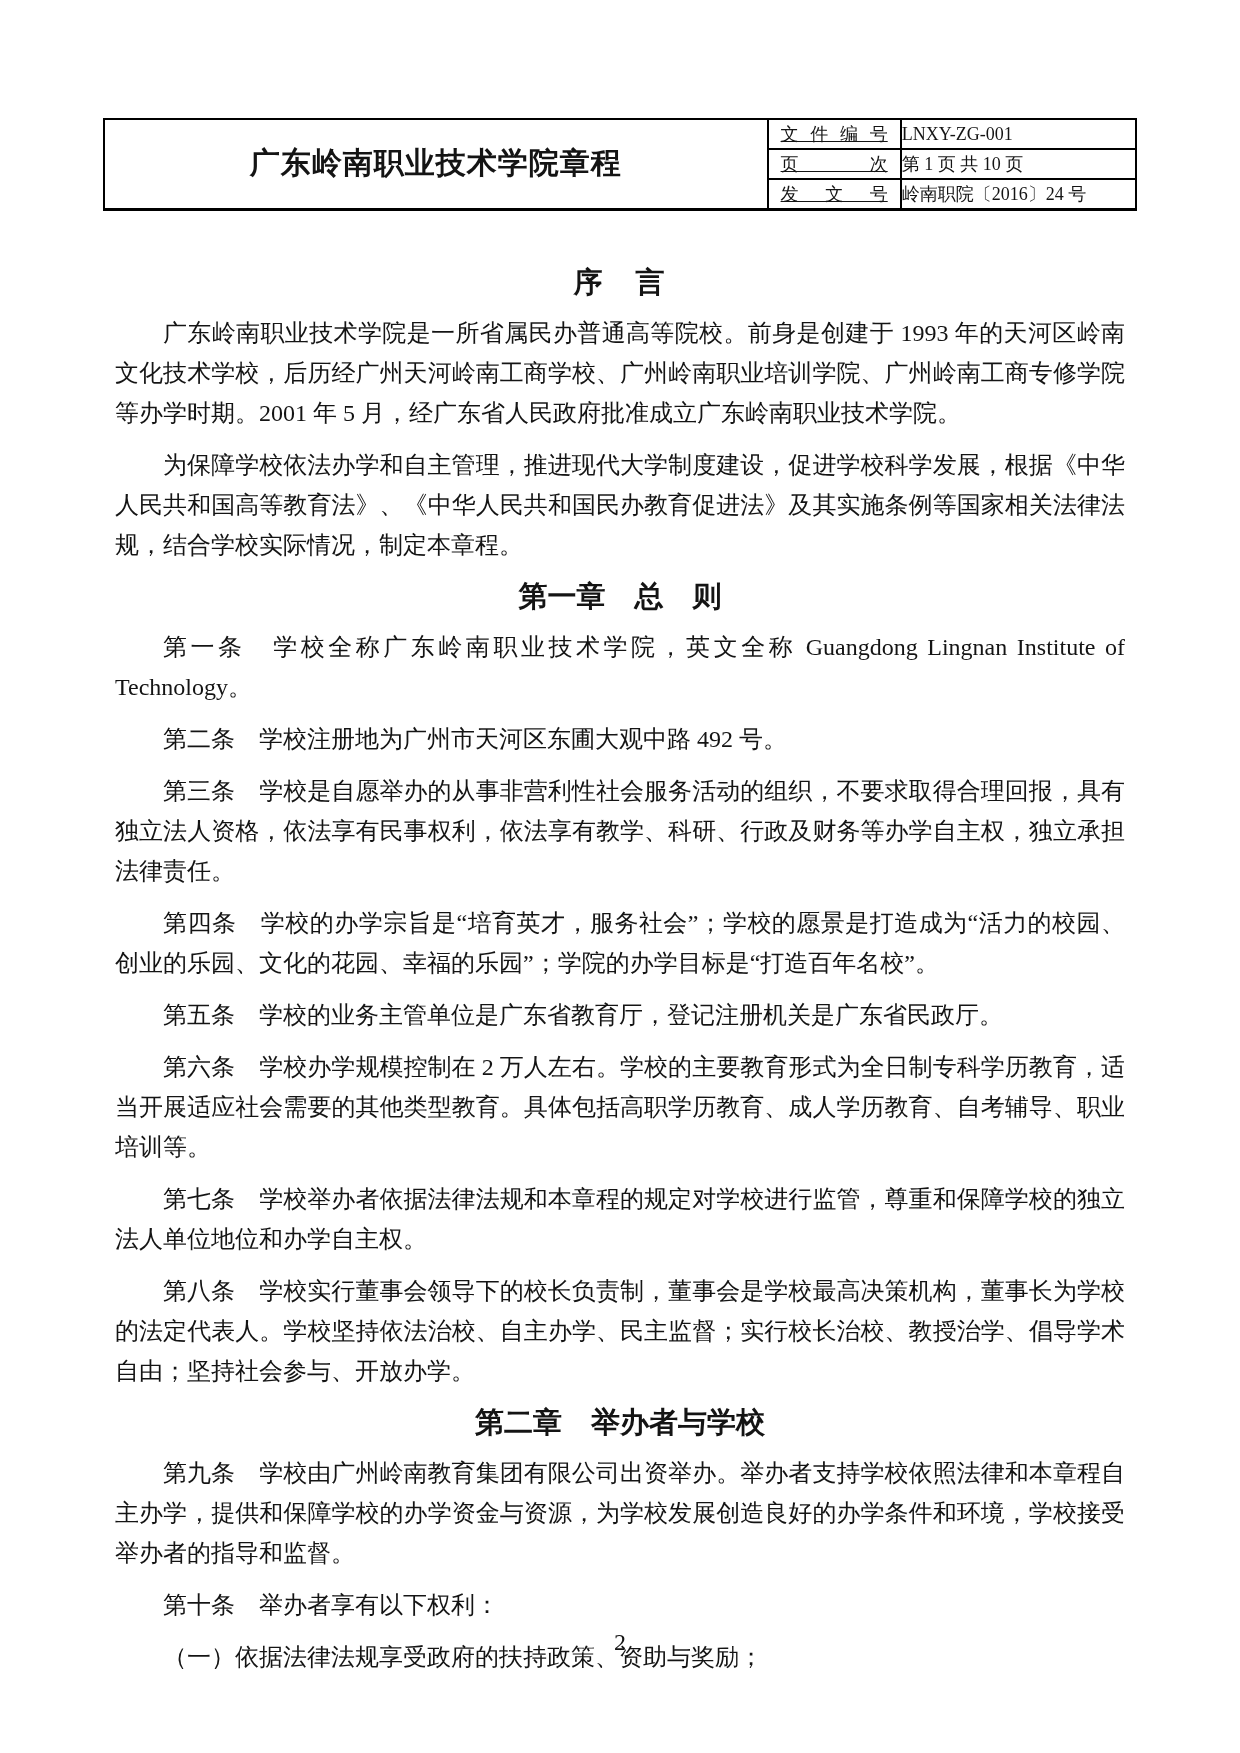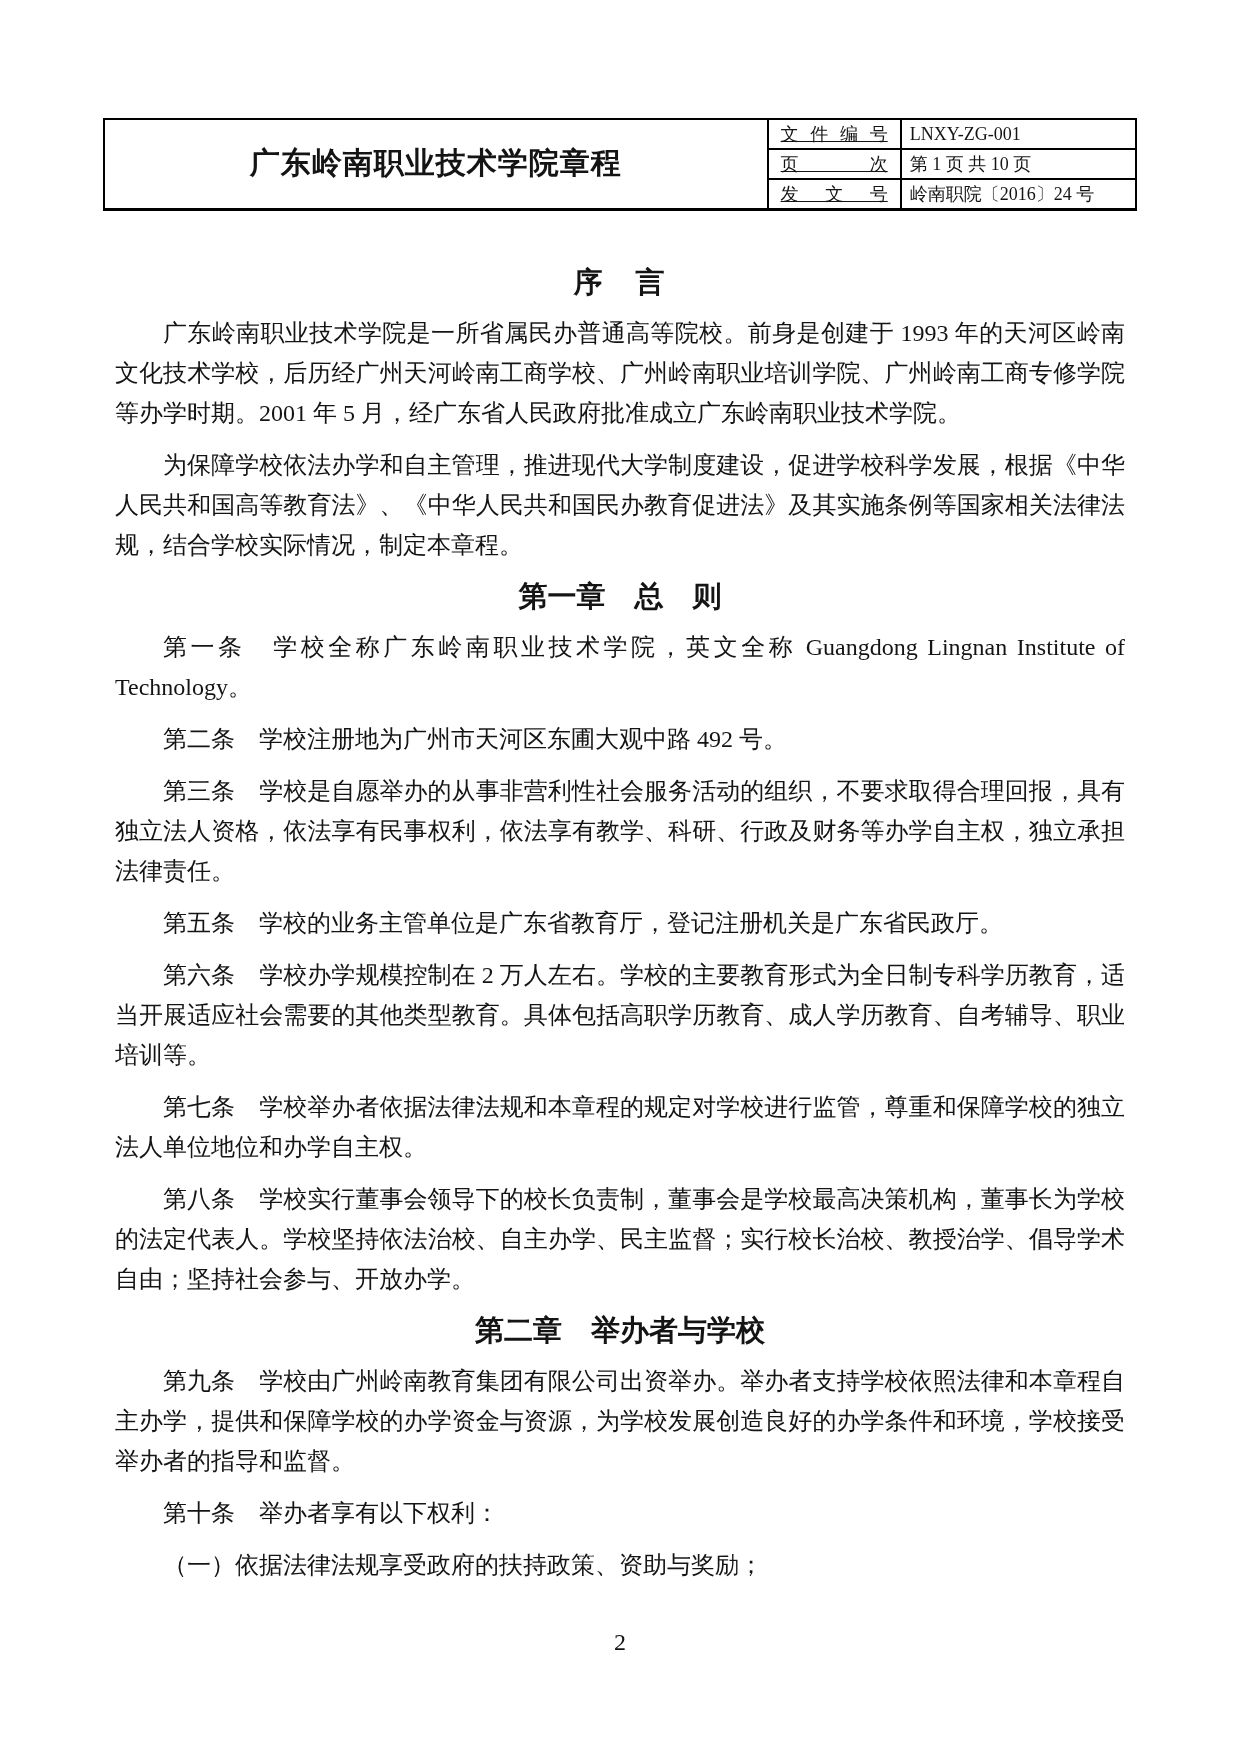--- a/index.html
+++ b/index.html
@@ -45,21 +45,21 @@
     font-size: 18px;
     padding: 0 12px;
     text-align: justify;
     text-align-last: justify;
     text-decoration: underline;
     -moz-text-align-last: justify;
   }
   td.value-cell {
     width: 22.8%;
     font-size: 18px;
-    padding: 0 4px 0 8px;
+    padding: 0 4px 0 0;
     white-space: nowrap;
     overflow: hidden;
   }
   
   .doc-body p {
     margin: 12px;
     font-size: 24px;
     line-height: 40px;
     text-align: justify;
     text-indent: 2em;
@@ -116,20 +116,21 @@
     <h2 class="section-heading preface-heading">序　言</h2>
 
     <p>广东岭南职业技术学院是一所省属民办普通高等院校。前身是创建于 1993 年的天河区岭南文化技术学校，后历经广州天河岭南工商学校、广州岭南职业培训学院、广州岭南工商专修学院等办学时期。2001 年 5 月，经广东省人民政府批准成立广东岭南职业技术学院。</p>
     <p>为保障学校依法办学和自主管理，推进现代大学制度建设，促进学校科学发展，根据《中华人民共和国高等教育法》、《中华人民共和国民办教育促进法》及其实施条例等国家相关法律法规，结合学校实际情况，制定本章程。</p>
 
     <h2 class="section-heading">第一章　总　则</h2>
 
     <p>第一条　学校全称广东岭南职业技术学院，英文全称 Guangdong Lingnan Institute of Technology。</p>
     <p>第二条　学校注册地为广州市天河区东圃大观中路 492 号。</p>
     <p>第三条　学校是自愿举办的从事非营利性社会服务活动的组织，不要求取得合理回报，具有独立法人资格，依法享有民事权利，依法享有教学、科研、行政及财务等办学自主权，独立承担法律责任。</p>
+    <p>第四条　学校的办学宗旨是“培育英才，服务社会”；学校的愿景是打造成为“活力的校园、创业的乐园、文化的花园、幸福的乐园”；学院的办学目标是“打造百年名校”。</p>
     <p>第五条　学校的业务主管单位是广东省教育厅，登记注册机关是广东省民政厅。</p>
     <p>第六条　学校办学规模控制在 2 万人左右。学校的主要教育形式为全日制专科学历教育，适当开展适应社会需要的其他类型教育。具体包括高职学历教育、成人学历教育、自考辅导、职业培训等。</p>
     <p>第七条　学校举办者依据法律法规和本章程的规定对学校进行监管，尊重和保障学校的独立法人单位地位和办学自主权。</p>
     <p>第八条　学校实行董事会领导下的校长负责制，董事会是学校最高决策机构，董事长为学校的法定代表人。学校坚持依法治校、自主办学、民主监督；实行校长治校、教授治学、倡导学术自由；坚持社会参与、开放办学。</p>
 
     <h2 class="section-heading">第二章　举办者与学校</h2>
 
     <p>第九条　学校由广州岭南教育集团有限公司出资举办。举办者支持学校依照法律和本章程自主办学，提供和保障学校的办学资金与资源，为学校发展创造良好的办学条件和环境，学校接受举办者的指导和监督。</p>
     <p>第十条　举办者享有以下权利：</p>
     <p>（一）依据法律法规享受政府的扶持政策、资助与奖励；</p>

